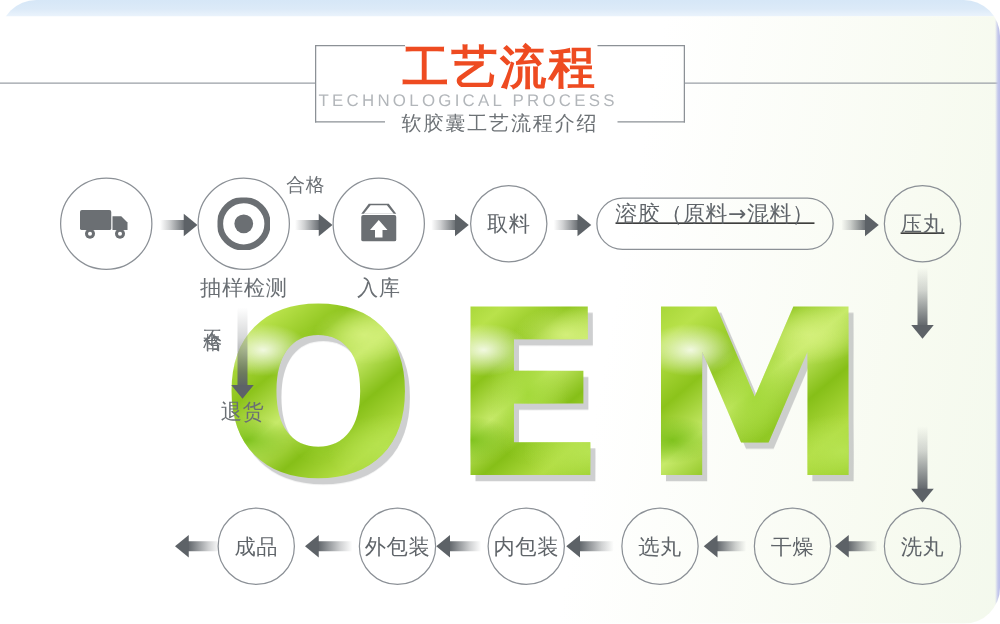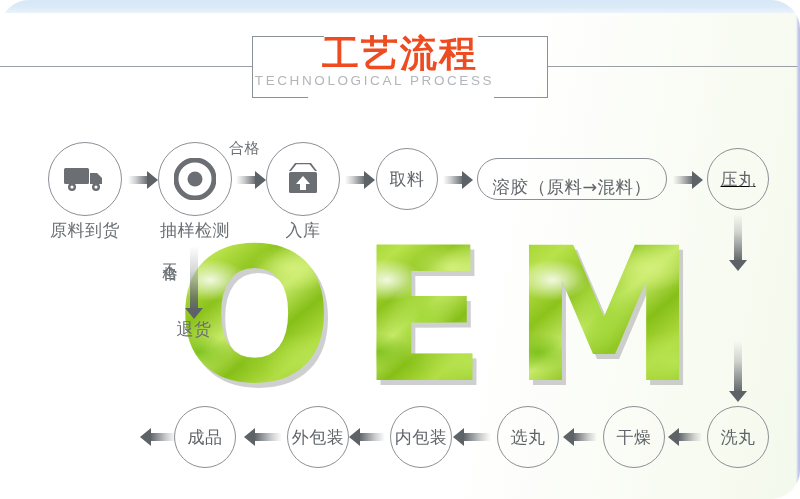--- a/index.html
+++ b/index.html
@@ -96,21 +96,21 @@
     font-size:17px;color:#5f6469;letter-spacing:.5px;white-space:nowrap;
     font-family:"DejaVu Sans","Liberation Sans",sans-serif;
   }
   .node-label-below{
     position:absolute;text-align:center;font-size:17px;color:#6a6f74;
     white-space:nowrap;letter-spacing:.5px;
     font-family:"DejaVu Sans","Liberation Sans",sans-serif;
   }
   .node-pill{
     position:absolute;border:1.3px solid #8b9096;border-radius:22px;
-    display:flex;align-items:flex-end;justify-content:center;box-sizing:border-box;
+    display:flex;align-items:flex-start;justify-content:center;box-sizing:border-box;text-decoration:underline;
   }
   .node-pill .node-label-in{font-size:17.5px;}
   .node-box{
     position:absolute;background:#767676;border-radius:10px;
     display:flex;align-items:center;justify-content:center;box-sizing:border-box;
   }
   .node-box span{
     color:#ffffff;font-size:19px;letter-spacing:1px;white-space:nowrap;
     font-family:"DejaVu Sans","Liberation Sans",sans-serif;
   }
@@ -171,41 +171,41 @@
     <div class="hdr-line-right"></div>
     <div class="brk brk-v-l"></div>
     <div class="brk brk-v-r"></div>
     <div class="brk brk-h-lt"></div>
     <div class="brk brk-h-lb"></div>
     <div class="brk brk-h-rt"></div>
     <div class="brk brk-h-rb"></div>
 
     <div class="title-cn">工艺流程</div>
     <div class="title-en">TECHNOLOGICAL PROCESS</div>
+    <div class="title-sub">软胶囊工艺流程介绍</div>
   </div>
 
   <div class="oem">
     <span>O</span>
     <span>E</span>
     <span>M</span>
   </div>
 
   <div class="node-circle" style="left:48px;top:142px;width:74px;height:74px;">
     <span class="icon-wrap">
       <svg width="44" height="28" viewBox="0 0 44 28">
         <rect x="1" y="3" width="25" height="16" rx="1.5" fill="#6b6f73"></rect>
         <path d="M27 8 h7 l5 5 v6 h-12 z" fill="#6b6f73"></path>
         <circle cx="9" cy="22" r="4" fill="#6b6f73"></circle>
         <circle cx="33" cy="22" r="4" fill="#6b6f73"></circle>
         <circle cx="9" cy="22" r="1.6" fill="#ffffff"></circle>
         <circle cx="33" cy="22" r="1.6" fill="#ffffff"></circle>
       </svg>
     </span>
   </div>
-  <div class="node-label-below" style="left:28px;top:219px;width:114px;">原料到货</div>
 
   <div class="arrow arr-r" style="left:128px;top:171px;width:30px;height:18px;">
     <div class="shaft" style="width:21px;"></div>
       <div class="head" style="left:19px;"></div>
   </div>
 
   <div class="node-circle" style="left:158px;top:142px;width:74px;height:74px;">
     <span class="icon-wrap">
       <svg width="42" height="42" viewBox="0 0 42 42">
         <circle cx="21" cy="21" r="19" fill="none" stroke="#6b6f73" stroke-width="5"></circle>

